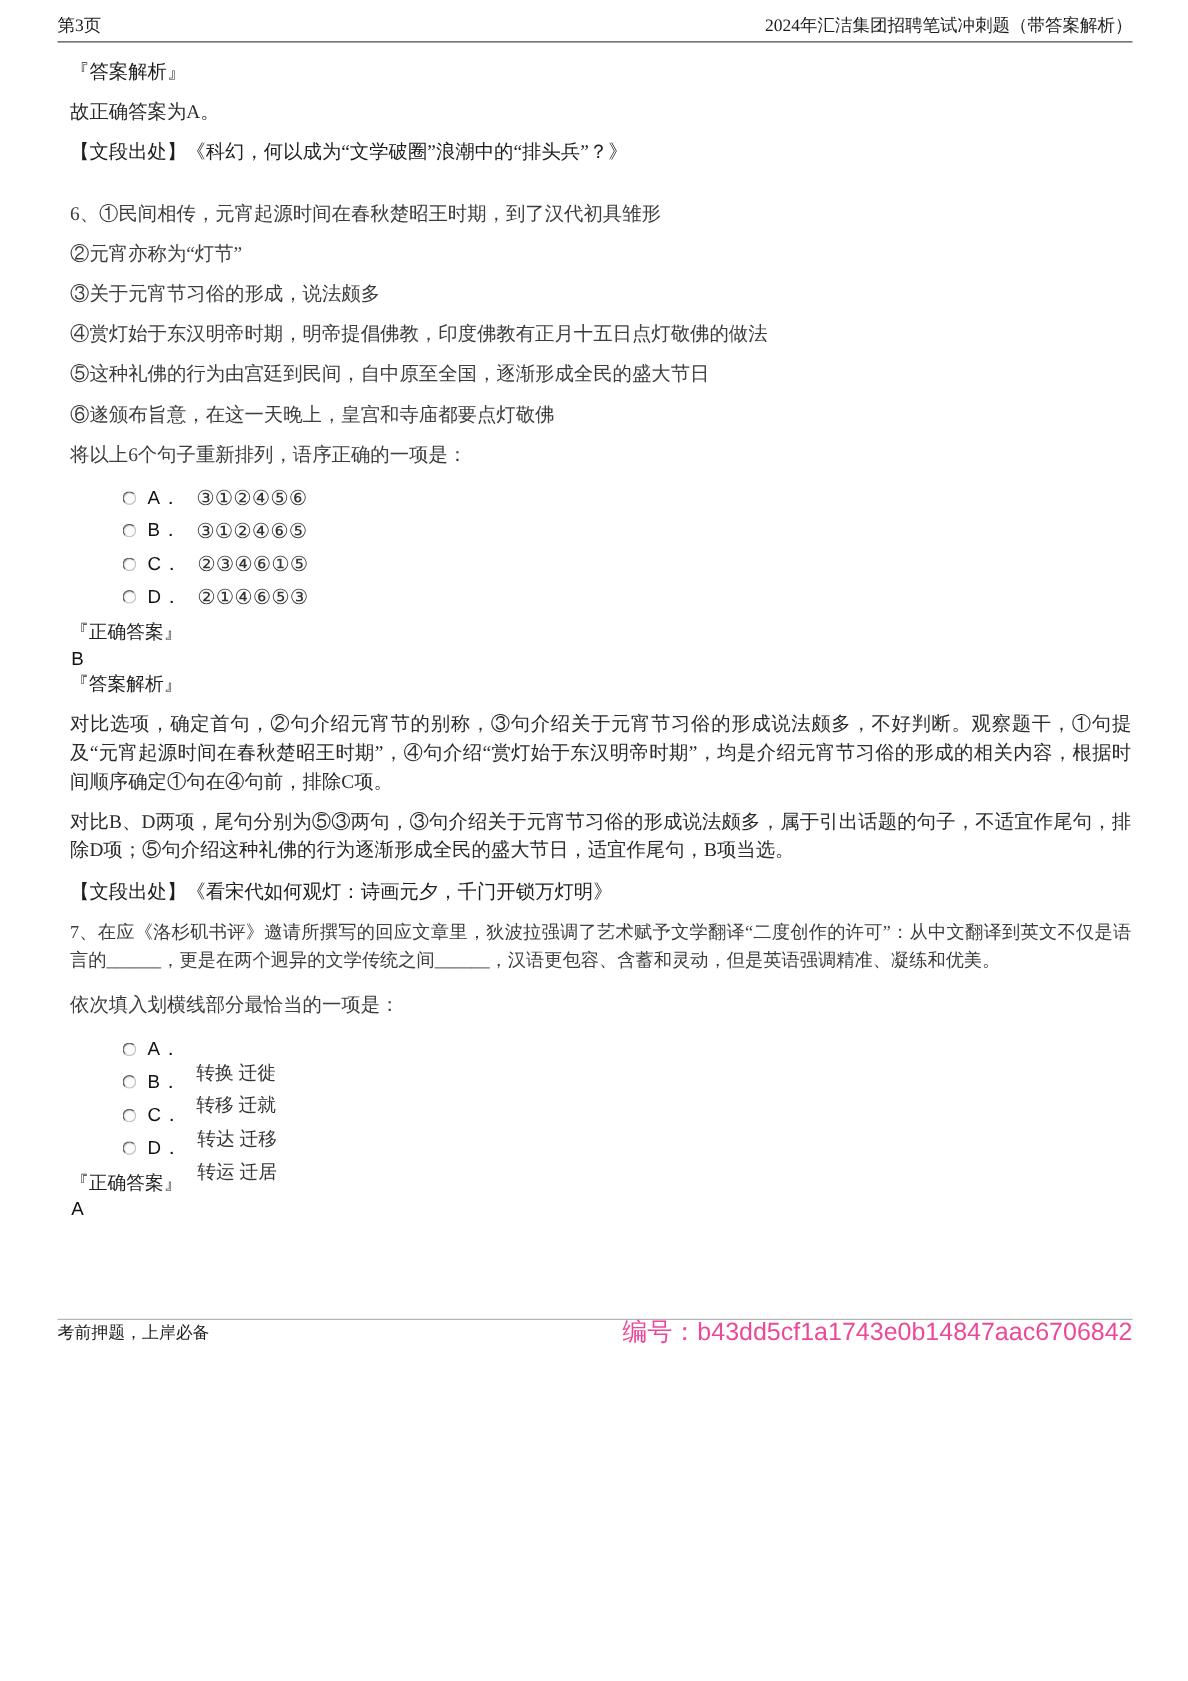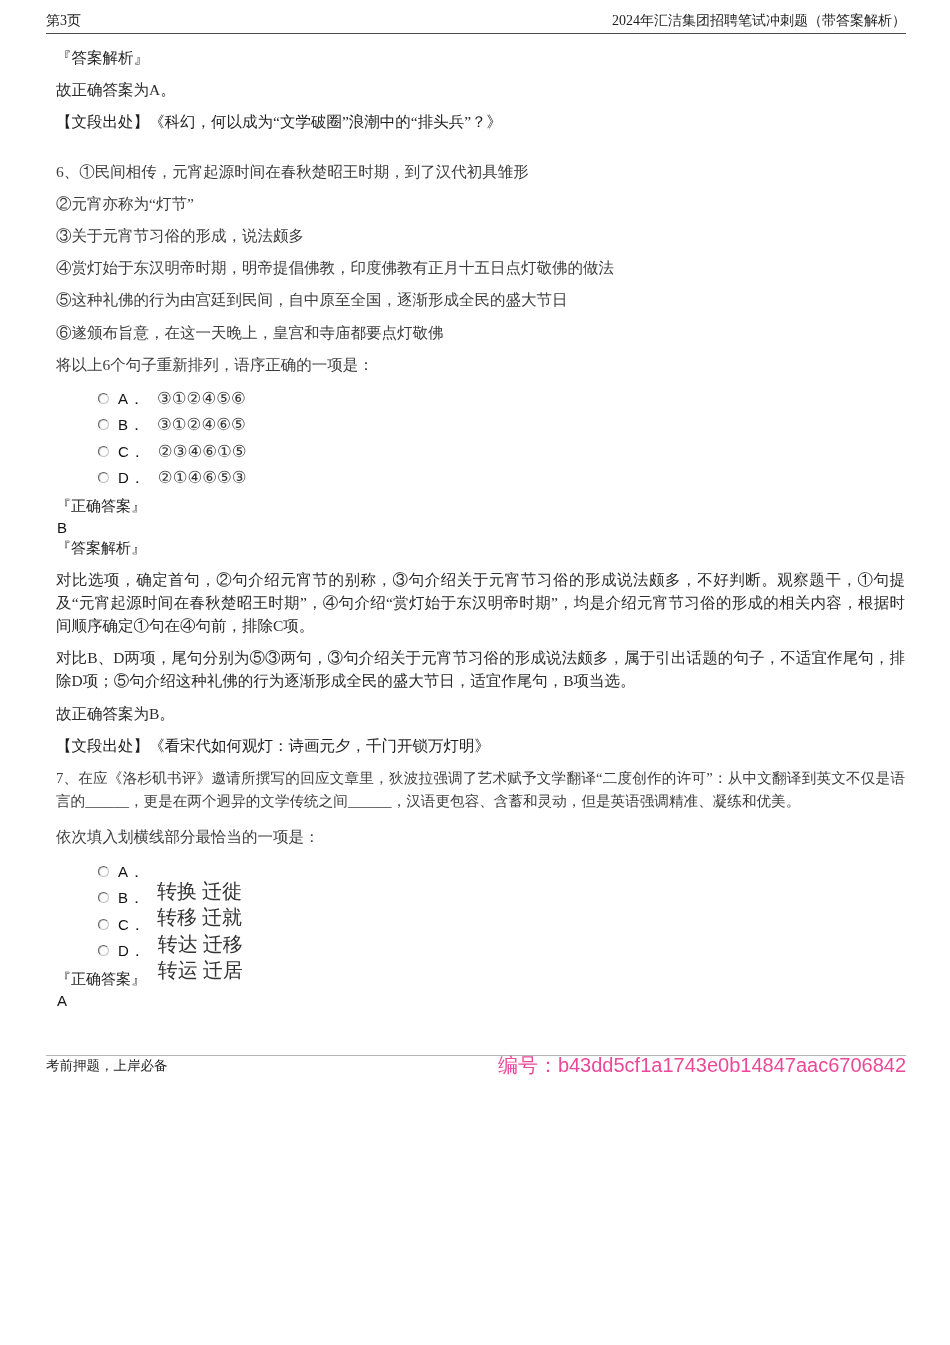--- a/index.html
+++ b/index.html
@@ -65,21 +65,21 @@
     flex: 0 0 auto;
   }
   .opt-letter {
     font-family: "Liberation Sans", "DejaVu Sans", sans-serif;
     font-size: 15px;
     color: #111111;
     margin-right: 12px;
     letter-spacing: 1px;
   }
   .opt-text { font-size: 16.5px; color: #333333; }
-  .opt-text.cjk { font-size: 20px; color: #333333; margin-top: 40px; }
+  .opt-text.cjk { font-size: 15px; color: #333333; margin-top: 40px; }
 
   
   .answer-block { margin: 2px 0 2px 0; line-height: 19.5px; }
   .answer-label { color: #1e1e1e; font-size: 15px; }
   .answer-value {
     font-family: "Liberation Sans", "DejaVu Sans", sans-serif;
     font-size: 15px;
     color: #111111;
     margin: 1px 0 2px 1px;
   }
@@ -160,21 +160,20 @@
       </div>
 
       <div class="answer-block">
         <div class="answer-label">『正确答案』</div>
         <div class="answer-value">B</div>
         <div class="analysis-label">『答案解析』</div>
       </div>
 
       <p class="para">对比选项，确定首句，②句介绍元宵节的别称，③句介绍关于元宵节习俗的形成说法颇多，不好判断。观察题干，①句提及“元宵起源时间在春秋楚昭王时期”，④句介绍“赏灯始于东汉明帝时期”，均是介绍元宵节习俗的形成的相关内容，根据时间顺序确定①句在④句前，排除C项。</p>
       <p class="para">对比B、D两项，尾句分别为⑤③两句，③句介绍关于元宵节习俗的形成说法颇多，属于引出话题的句子，不适宜作尾句，排除D项；⑤句介绍这种礼佛的行为逐渐形成全民的盛大节日，适宜作尾句，B项当选。</p>
-      <p class="para">故正确答案为B。</p>
       <p class="source-line">【文段出处】《看宋代如何观灯：诗画元夕，千门开锁万灯明》</p>
     </div>
 
     <div class="question-block" style="margin-top: 10px;">
       <p class="q7-stem" style="margin-bottom: 12px;">7、在应《洛杉矶书评》邀请所撰写的回应文章里，狄波拉强调了艺术赋予文学翻译“二度创作的许可”：从中文翻译到英文不仅是语言的______，更是在两个迥异的文学传统之间______，汉语更包容、含蓄和灵动，但是英语强调精准、凝练和优美。</p>
       <p class="item-line">依次填入划横线部分最恰当的一项是：</p>
 
       <div class="options" style="margin-top: 10px;">
         <div class="option-row">
           <span class="radio"></span>

